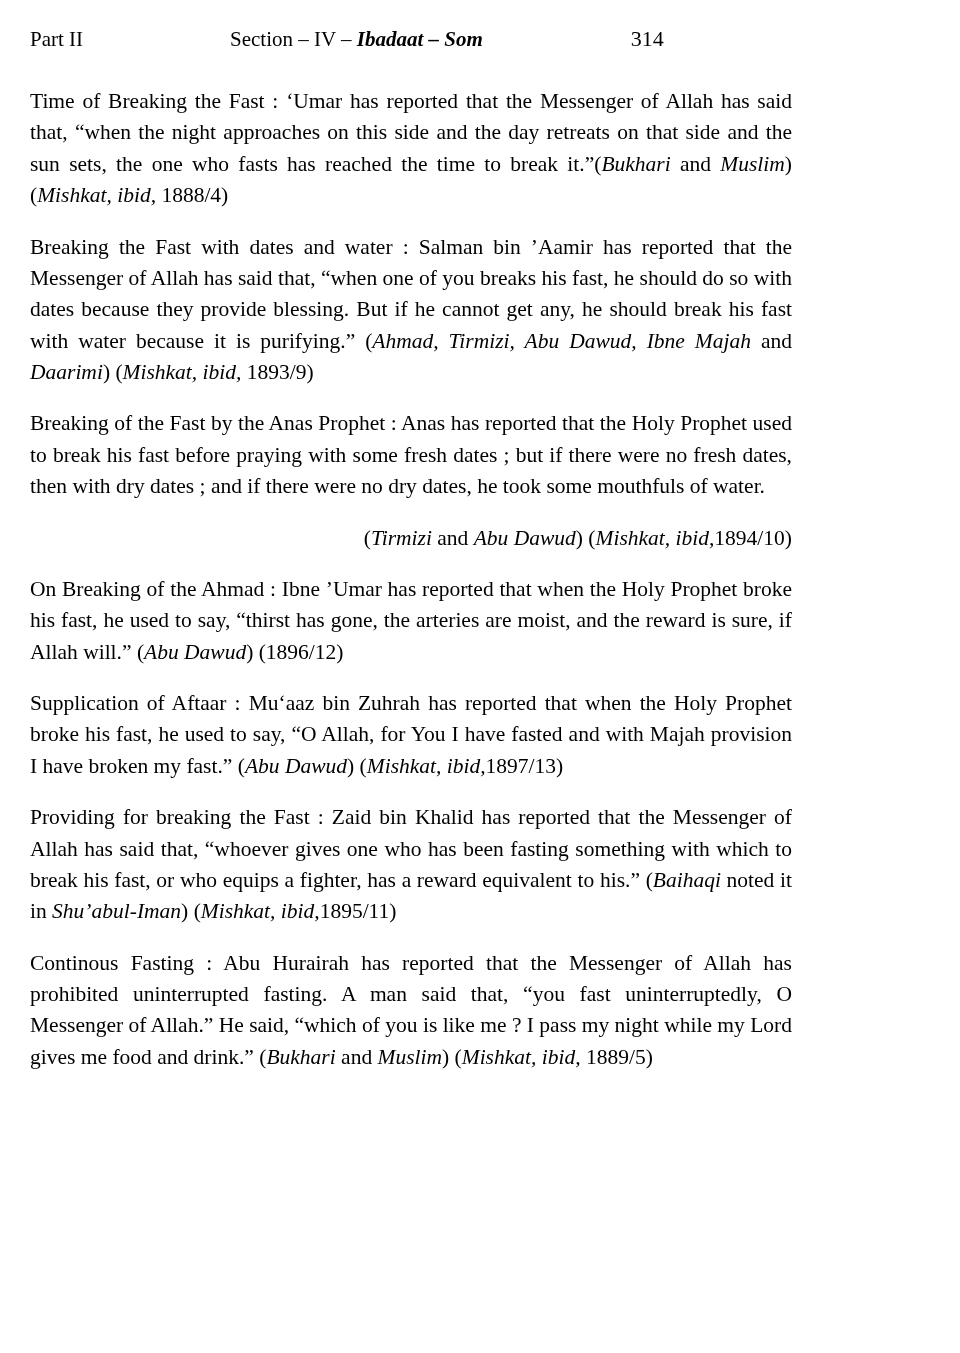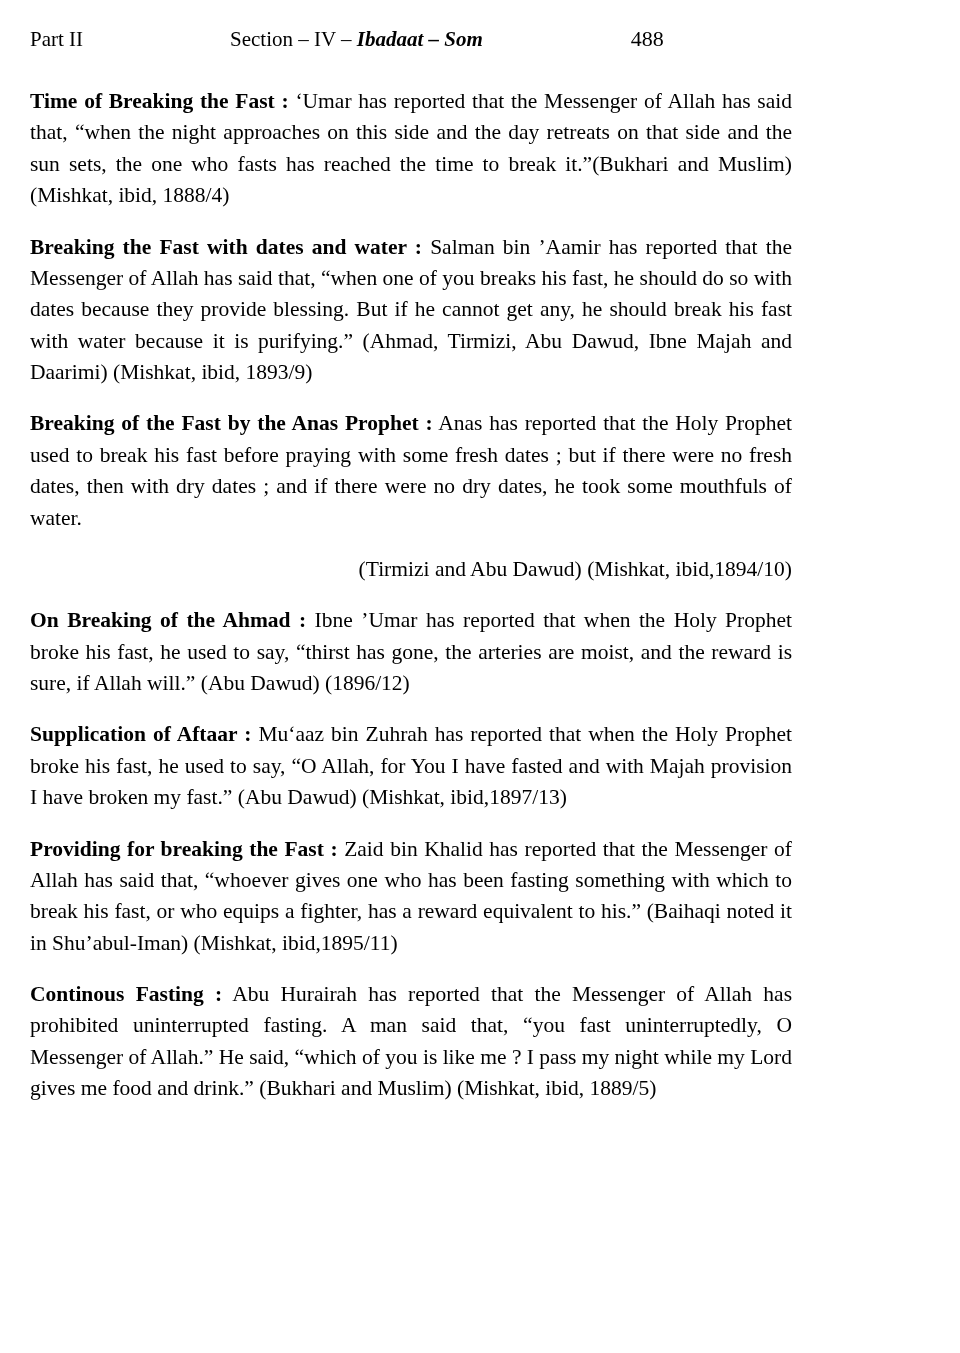--- a/index.html
+++ b/index.html
@@ -47,37 +47,38 @@
     line-height: 1.46;
     text-align: justify;
     margin: 0 0 20px 0;
     padding: 0 4px 0 2px;
     hyphens: none;
   }
   .para:last-child {
     margin-bottom: 0;
   }
   .lead {
-    font-weight: bold;
+    font-weight: normal;
   }
   .ital {
+    font-style: italic;
   }
   .noindent-line {
     text-align: right;
   }
 </style>
 </head>
 <body>
 
 <div class="page">
 
   <div class="header">
     <span class="part">Part II</span>
     <span class="section"><span>Section – IV – </span><span class="ital">Ibadaat – Som</span></span>
-    <span class="pageno">488</span>
+    <span class="pageno">314</span>
   </div>
 
   <p class="para">
     <span class="lead">Time of Breaking the Fast :</span><span> ‘Umar has reported that the Messenger of Allah has said that, “when the night approaches on this side and the day retreats on that side and the sun sets, the one who fasts has reached the time to break it.”(</span><span class="ital">Bukhari</span><span> and </span><span class="ital">Muslim</span><span>) (</span><span class="ital">Mishkat, ibid,</span><span> 1888/4)</span>
   </p>
 
   <p class="para">
     <span class="lead">Breaking the Fast with dates and water :</span><span> Salman bin ’Aamir  has reported that the Messenger of Allah has said that, “when one of you breaks his fast, he should do so with dates because they provide blessing. But if he cannot get any, he should break his fast with water because it is purifying.” (</span><span class="ital">Ahmad, Tirmizi, Abu Dawud, Ibne Majah</span><span> and </span><span class="ital">Daarimi</span><span>) (</span><span class="ital">Mishkat, ibid,</span><span> 1893/9)</span>
   </p>
 

